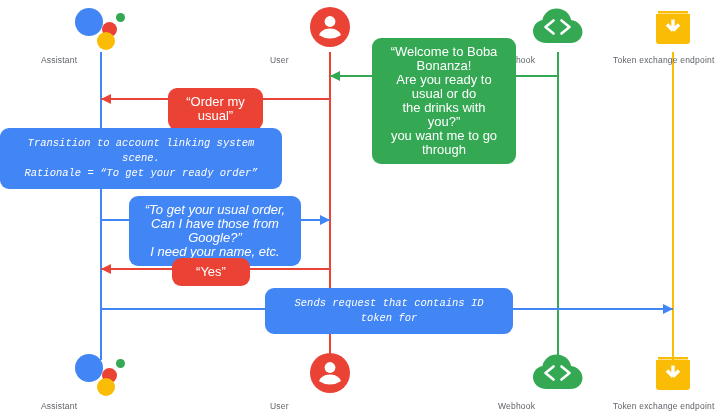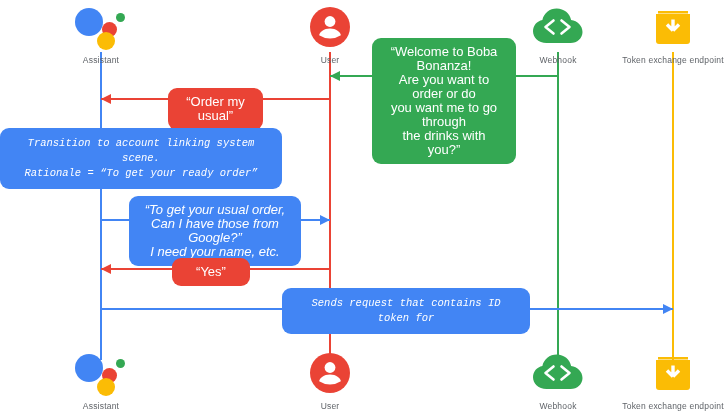--- a/index.html
+++ b/index.html
@@ -12,21 +12,21 @@
     width:725px;
     height:413px;
     background:#ffffff;
     overflow:hidden;
   }
 
   
   .lifeline{ position:absolute; width:2px; top:52px; height:308px; }
 
   
-  .actor{ position:absolute; width:120px; text-align:center; }
+  .actor{ position:absolute; width:120px; }
   .actor .icon{ height:46px; display:flex; align-items:center; justify-content:center; }
   .actor .caption{
     margin-top:5px;
     font-size:8.5px;
     color:#5f6368;
     letter-spacing:.2px;
     line-height:11px;
   }
 
   
@@ -124,23 +124,23 @@
     </div>
     <div class="caption" style="line-height:11px;">Token exchange endpoint</div>
   </div>
 
   <div class="arrow left" style="left:330px;width:228px;top:75px;color:#34A853;">
     <div class="shaft" style="background:#34A853;"></div>
     <div class="head"></div>
   </div>
   <div class="bubble chat green" style="left:372px;top:38px;width:144px;">
     <div>“Welcome to Boba Bonanza!</div>
-    <div>Are you want to order or do</div>
+    <div>Are you ready to usual or do</div>
+    <div>the drinks with you?”</div>
     <div>you want me to go through</div>
-    <div>the drinks with you?”</div>
   </div>
 
   <div class="arrow left" style="left:101px;width:229px;top:98px;color:#EA4335;">
     <div class="shaft" style="background:#EA4335;"></div>
     <div class="head"></div>
   </div>
   <div class="bubble chat red" style="left:168px;top:88px;width:95px;text-align:center;">
     <div>“Order my usual”</div>
   </div>
 
@@ -164,21 +164,21 @@
     <div class="head"></div>
   </div>
   <div class="bubble chat red" style="left:172px;top:258px;width:78px;">
     <div>“Yes”</div>
   </div>
 
   <div class="arrow right" style="left:101px;width:572px;top:308px;color:#4285F4;">
     <div class="shaft" style="background:#4285F4;"></div>
     <div class="head"></div>
   </div>
-  <div class="bubble note" style="left:282px;top:288px;width:248px;">
+  <div class="bubble note" style="left:265px;top:288px;width:248px;">
     <div>Sends request that contains ID token for</div>
   </div>
 
   <div class="actor" style="left:41px;top:350px;">
     <div class="icon">
       <span class="assistant-logo">
         <i class="ad-blue"></i>
           <i class="ad-red"></i>
           <i class="ad-green"></i>
           <i class="ad-yellow"></i>

